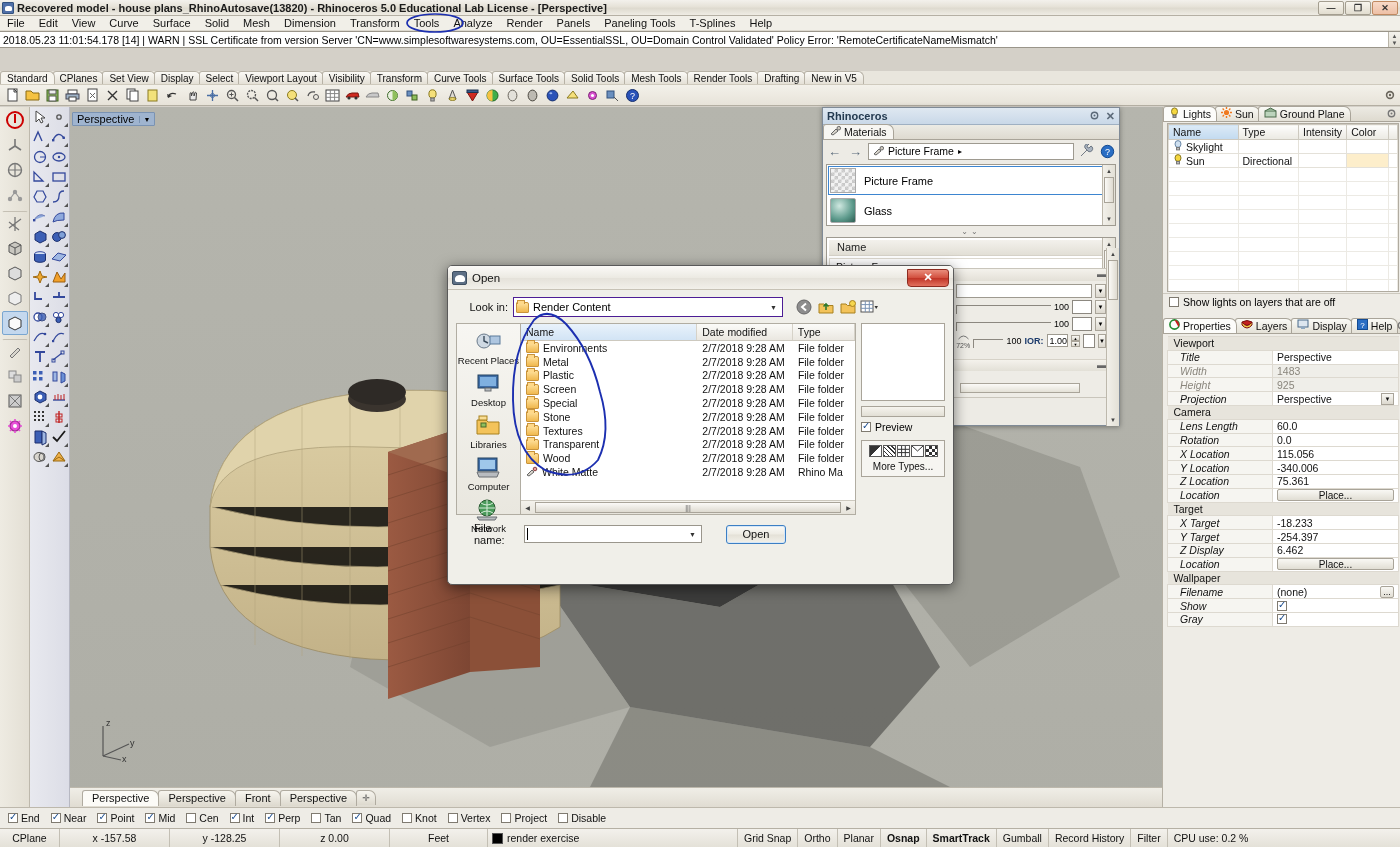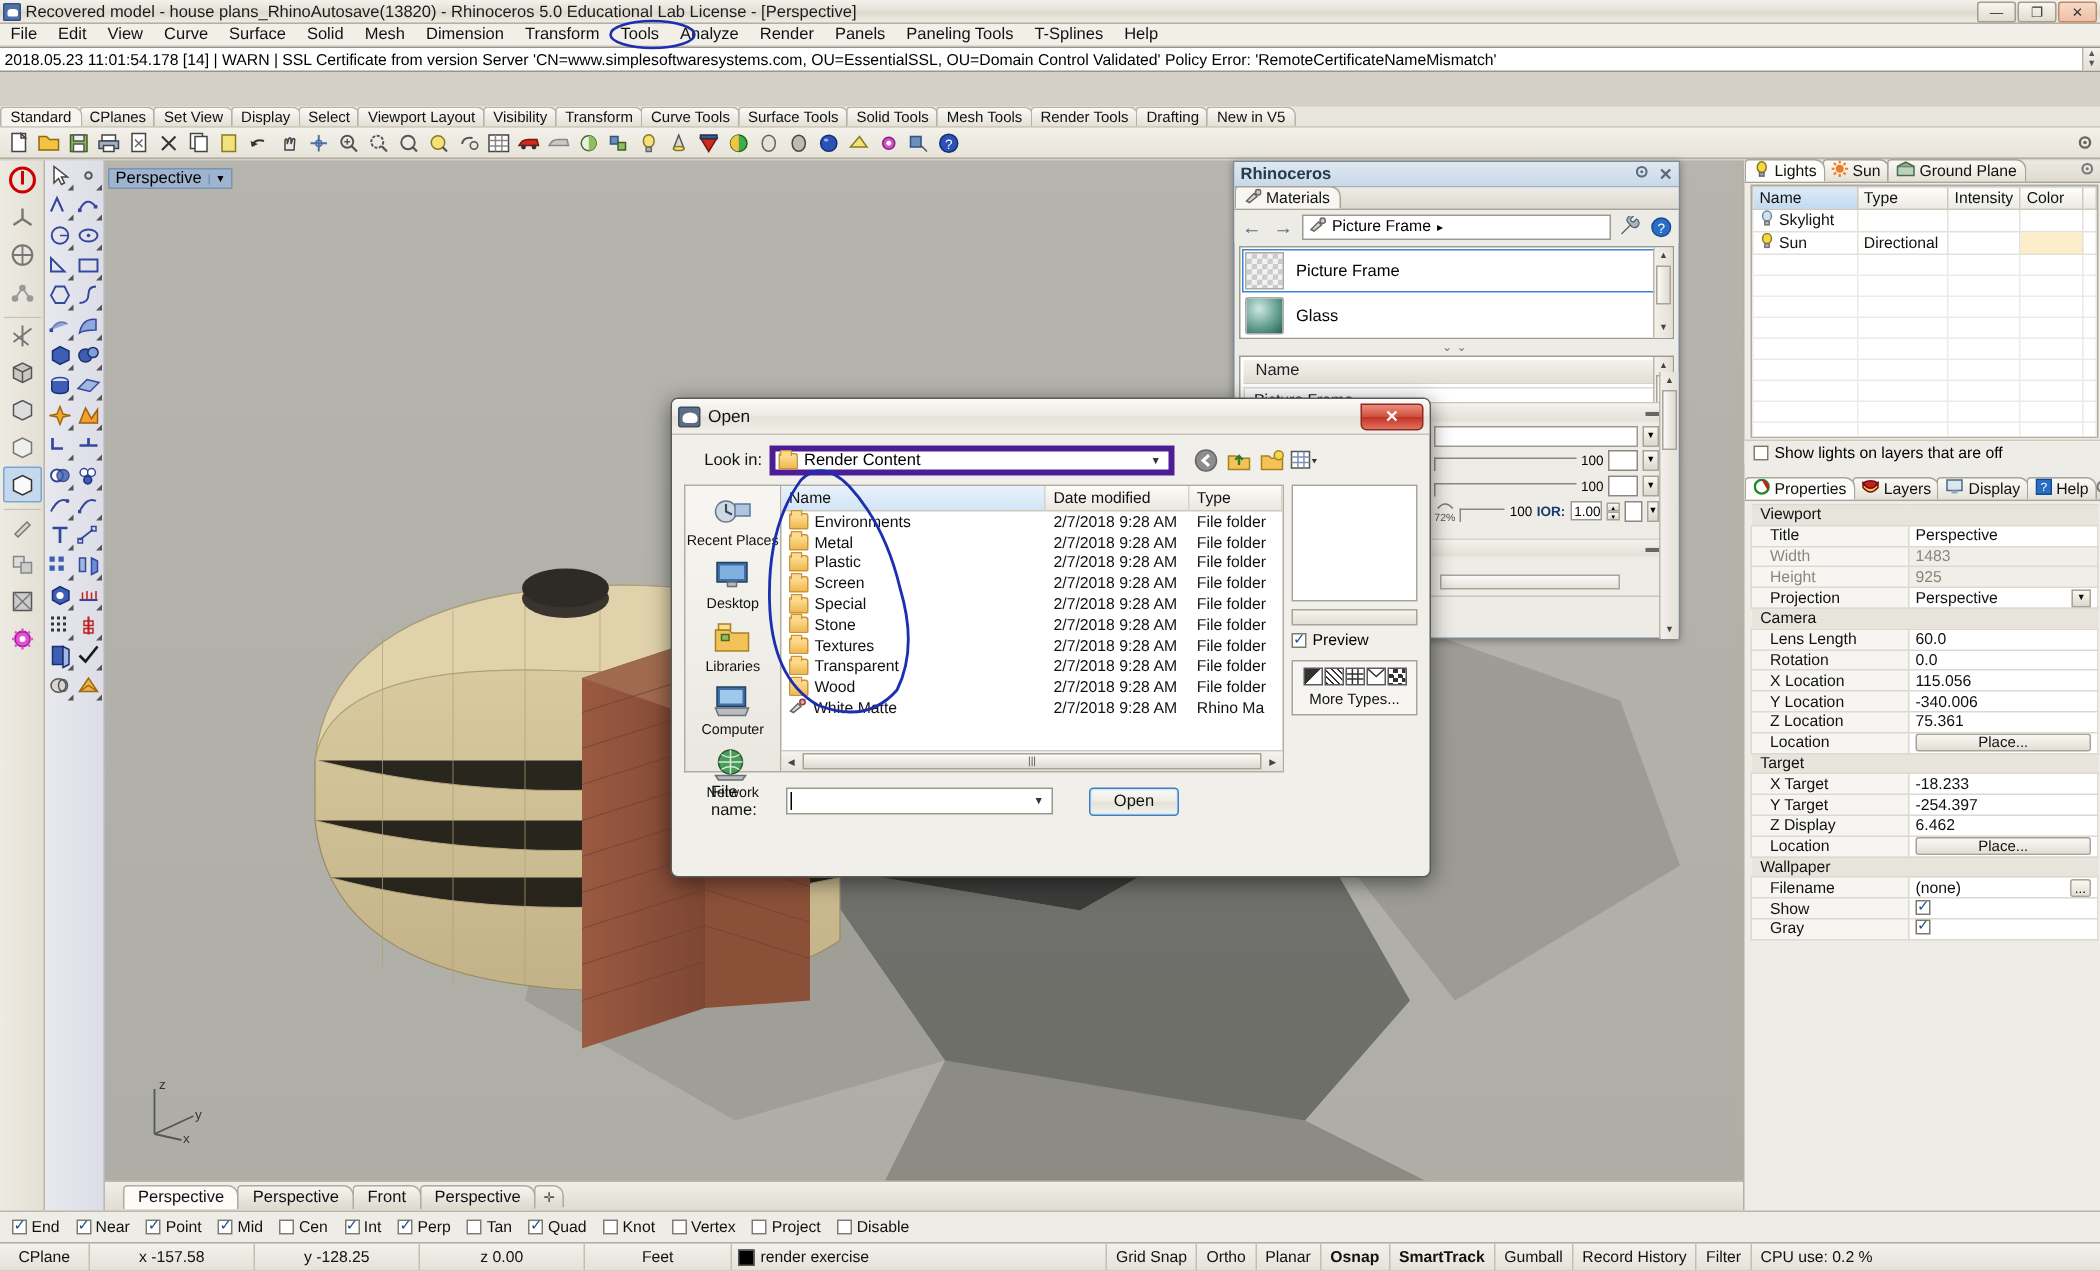--- a/index.html
+++ b/index.html
@@ -11,21 +11,21 @@
     font-size: 11px;
     background: #d4d0c8;
   }
   #app { position: relative; width: 1400px; height: 847px; }
 
   
   .titlebar {
     position: absolute; left:0; top:0; width:1400px; height:16px;
     background: linear-gradient(to bottom, #f3f1ec 0%, #e6e2d8 45%, #dedacf 55%, #efece4 100%);
     border-bottom: 1px solid #b5b0a4;
-    display: flex; align-items: center;
+    display: flex; align-items: center; font-weight: bold;
   }
   .tb-icon {
     width: 12px; height: 12px; margin: 0 3px 0 2px;
     background: #4f6fa8; border: 1px solid #33527f; border-radius: 1px;
     position: relative; flex: none;
   }
   .tb-icon::after {
     content:''; position:absolute; left:2px; top:3px; width:7px; height:5px;
     background:#fff; border-radius: 40% 40% 20% 20%;
   }
@@ -203,21 +203,21 @@
     display:flex; align-items:center; gap:4px; padding-left:6px;
     font-size:10.5px; background:#eeece6; border-top:1px solid #cdc9bf;
   }
 
   .ptable { width:100%; border-collapse:collapse; font-size:10.5px; }
   .ptable tr td { height:13.8px; padding:0 4px; border:1px solid #ddd9d0; color:#111; }
   .ptable tr td.grp {
     background:#e7e4dc; font-weight:normal; padding-left:6px; color:#111;
     border-left:none; border-right:none;
   }
-  .ptable tr td.lbl { width:105px; background:#f6f5f1; padding-left:12px; }
+  .ptable tr td.lbl { width:105px; background:#f6f5f1; padding-left:12px;font-style:italic; }
   .ptable tr td.val { background:#fff; }
   .ptable tr td.lbl.dim { color:#8a867d; }
   .ptable tr td.val.dim { background:#efeee9; color:#8a867d; }
   .placebtn {
     display:block; width:100%; height:12px; line-height:11px; text-align:center;
     background:linear-gradient(to bottom,#f9f8f4,#e1ded4);
     border:1px solid #a9a499; border-radius:2px; font-size:10px; color:#111;
   }
   .minibtn {
     float:right; width:14px; height:12px; line-height:10px; text-align:center;
@@ -325,21 +325,21 @@
   .od-close {
     margin-left:auto; width:42px; height:18px; border-radius:0 3px 4px 4px;
     background:linear-gradient(to bottom,#e98d7c 0%,#d2503f 48%,#c03527 52%,#e2705d 100%);
     border:1px solid #8d2b20; color:#fff; font-size:11px; font-weight:bold;
     display:flex; align-items:center; justify-content:center;
   }
   .od-body { padding:6px 8px 0 8px; }
   .od-lookin { display:flex; align-items:center; gap:5px; height:22px; }
   .od-lookin .lbl { font-size:11px; color:#111; width:52px; text-align:right; }
   .od-combo {
-    flex:0 0 270px; height:20px; background:#fff; border:4px solid #4c1d95;
+    flex:0 0 270px; height:20px; background:#fff; border:1px solid #4c1d95;
     display:flex; align-items:center; padding:0 2px; gap:4px; font-size:11px;
   }
   .folder-ic {
     width:13px; height:11px; flex:none;
     background:linear-gradient(to bottom,#ffe09a,#f0b84e);
     border:1px solid #c9933a; border-radius:1px 2px 1px 1px; position:relative;
   }
   .folder-ic::before {
     content:''; position:absolute; left:0; top:-3px; width:6px; height:3px;
     background:#ffd98a; border:1px solid #c9933a; border-bottom:none; border-radius:1px 1px 0 0;

